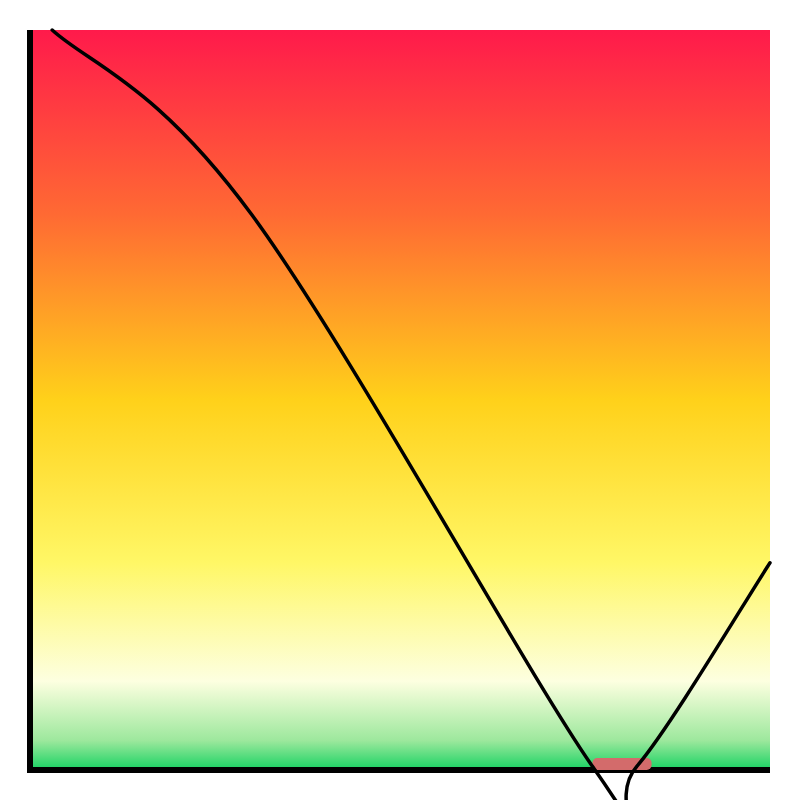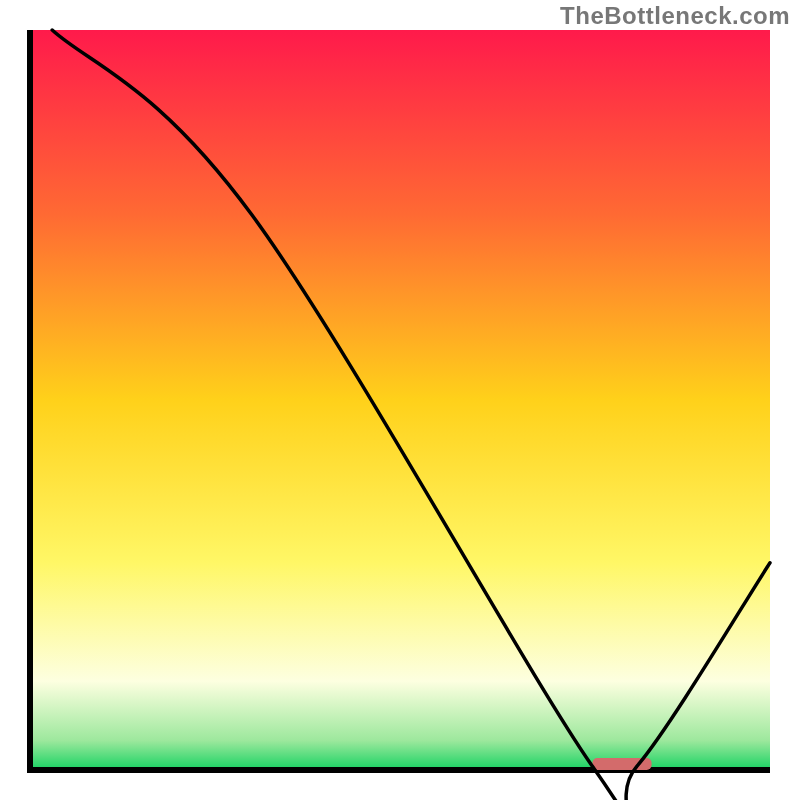--- a/index.html
+++ b/index.html
@@ -26,21 +26,20 @@
   }
   svg {
     display: block;
   }
 </style>
 </head>
 <body>
 
 <div class="frame">
 
-  <div class="watermark">TheBottleneck.com</div>
 
   <svg width="800" height="800">
     <defs>
       <linearGradient id="bg-grad" x1="0" y1="0" x2="0" y2="1">
           <stop offset="0%" stop-color="#ff1a4b"></stop>
           <stop offset="25%" stop-color="#ff6a33"></stop>
           <stop offset="50%" stop-color="#ffd11a"></stop>
           <stop offset="72%" stop-color="#fff766"></stop>
           <stop offset="88%" stop-color="#fdffe0"></stop>
           <stop offset="96%" stop-color="#9de89d"></stop>

